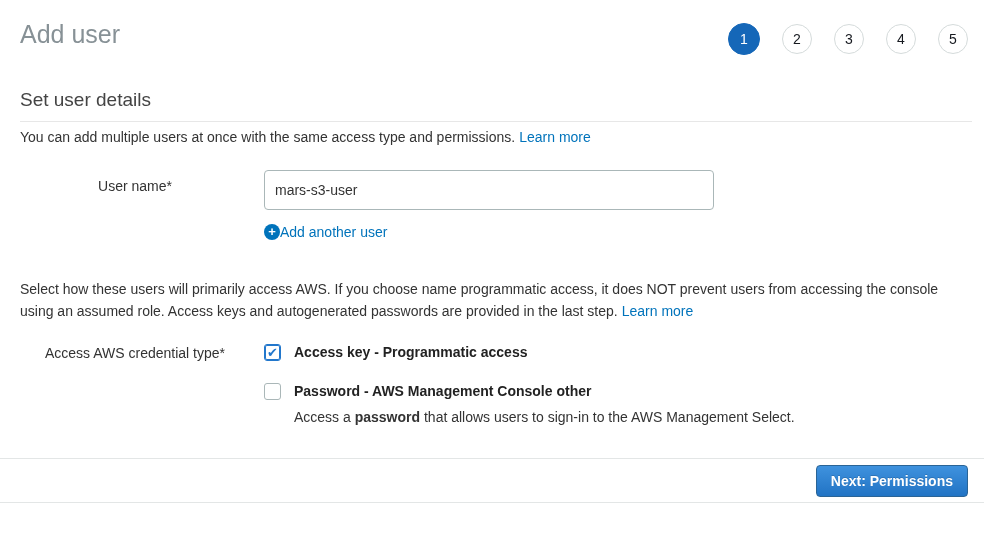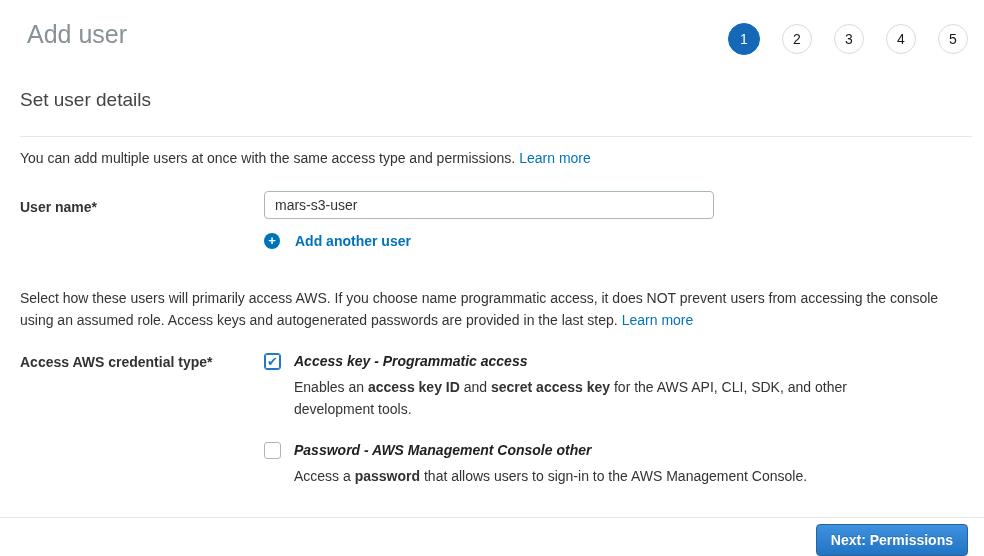--- a/index.html
+++ b/index.html
@@ -16,64 +16,64 @@
     --input-border:#aab7b8;
   }
   *{box-sizing:border-box;margin:0;padding:0;}
   html,body{background:#ffffff;}
   body{
     width:984px;height:556px;overflow:hidden;
     font-family:"Liberation Sans","DejaVu Sans",sans-serif;
     font-size:14px;color:var(--text);
   }
   
-  .topbar{display:flex;align-items:flex-start;justify-content:space-between;padding:18px 16px 0 27px;}
+  .topbar{display:flex;align-items:flex-start;justify-content:space-between;padding:18px 16px 0 20px;}
   .page-title{font-size:25px;font-weight:400;color:var(--title-gray);line-height:32px;}
   .steps{display:flex;align-items:center;gap:22px;margin-top:5px;}
   .step{
     width:30px;height:30px;border-radius:50%;
     border:1px solid #d5dbdb;background:#ffffff;color:#16191f;
     display:flex;align-items:center;justify-content:center;
     font-size:14px;
   }
   .step.checked{background:var(--step-active);border-color:var(--step-active);color:#ffffff;width:32px;height:32px;}
   
   .section{padding:0 12px 0 20px;}
   .section-1{margin-top:34px;}
   .section-2{margin-top:38px;}
-  h2{font-size:19px;font-weight:400;color:#444444;padding-bottom:25px;border-bottom:1px solid var(--hairline);}
-  p.intro{margin-top:10px;line-height:22px;}
+  h2{font-size:19px;font-weight:400;color:#444444;padding-bottom:10px;border-bottom:1px solid var(--hairline);}
+  p.intro{margin-top:4px;line-height:22px;}
   a.link{color:var(--accent);text-decoration:none;margin-left:4px;cursor:pointer;}
   
   .form-row{display:flex;align-items:flex-start;margin-top:22px;}
-  .label-col{width:230px;margin-right:14px;text-align:left;font-weight:bold;flex:none;}
+  .label-col{width:230px;margin-right:14px;text-align:center;font-weight:normal;flex:none;}
   .row-username .label-col{padding-top:8px;}
   .row-cred .label-col{padding-top:1px;}
   .text-input{
-    width:450px;height:28px;border:1px solid var(--input-border);border-radius:4px;
+    width:450px;height:40px;border:1px solid var(--input-border);border-radius:4px;
     padding:0 10px;font-family:inherit;font-size:14px;color:var(--text);outline:none;
   }
   .add-another{display:flex;align-items:center;margin-top:14px;cursor:pointer;}
   .plus-icon{
     width:16px;height:16px;border-radius:50%;background:var(--accent);color:#ffffff;
     display:flex;align-items:center;justify-content:center;
     font-size:13px;font-weight:bold;line-height:16px;flex:none;
   }
-  .add-another-label{margin-left:15px;font-weight:bold;color:var(--accent);}
+  .add-another-label{margin-left:0;font-weight:normal;color:var(--accent);}
   
   .options{display:flex;flex-direction:column;gap:22px;}
   .option{display:flex;align-items:flex-start;}
   .checkbox{
     width:17px;height:17px;border:1px solid var(--input-border);border-radius:3px;
     background:#ffffff;margin-right:13px;margin-top:0;flex:none;cursor:pointer;
     display:flex;align-items:center;justify-content:center;
     font-size:13px;font-weight:bold;color:transparent;
   }
   .checkbox.checked{border-color:var(--check);color:var(--check);box-shadow:inset 0 0 0 1px var(--check);}
-  .option-title{font-weight:bold;color:#222222;font-style:italic;}
+  .option-title{font-weight:bold;color:#222222;}
   .option-desc{margin-top:7px;line-height:22px;max-width:560px;}
   
   .footer{
     margin-top:30px;height:45px;display:flex;align-items:center;
     border-top:1px solid var(--footer-line);border-bottom:1px solid var(--footer-line);
     padding:0 16px 0 20px;
   }
   .footer-actions{margin-left:auto;display:flex;align-items:center;}
   .next-button{
     margin-left:28px;padding:7px 14px;border-radius:4px;cursor:pointer;
@@ -119,29 +119,28 @@
     <p class="intro"><span>Select how these users will primarily access AWS. If you choose name programmatic access, it does NOT prevent users from accessing the console using an assumed role. Access keys and autogenerated passwords are provided in the last step.</span><a class="link">Learn more</a></p>
 
     <div class="form-row row-cred">
       <div class="label-col">Access AWS credential type*</div>
       <div class="options">
 
         <div class="option">
           <span class="checkbox checked">✔</span>
           <div>
             <div class="option-title">Access key - Programmatic access</div>
-            <div class="option-desc"><span>Enables an </span><b>access key ID</b><span> and </span><b>secret access key</b><span> for the AWS API, CLI, SDK, and other development tools.</span></div>
           </div>
         </div>
 
         <div class="option">
           <span class="checkbox">✔</span>
           <div>
             <div class="option-title">Password - AWS Management Console other</div>
-            <div class="option-desc"><span>Access a </span><b>password</b><span> that allows users to sign-in to the AWS Management Console.</span></div>
+            <div class="option-desc"><span>Access a </span><b>password</b><span> that allows users to sign-in to the AWS Management Select.</span></div>
           </div>
         </div>
 
       </div>
     </div>
   </div>
 
   <div class="footer">
 
     <div class="footer-actions">

